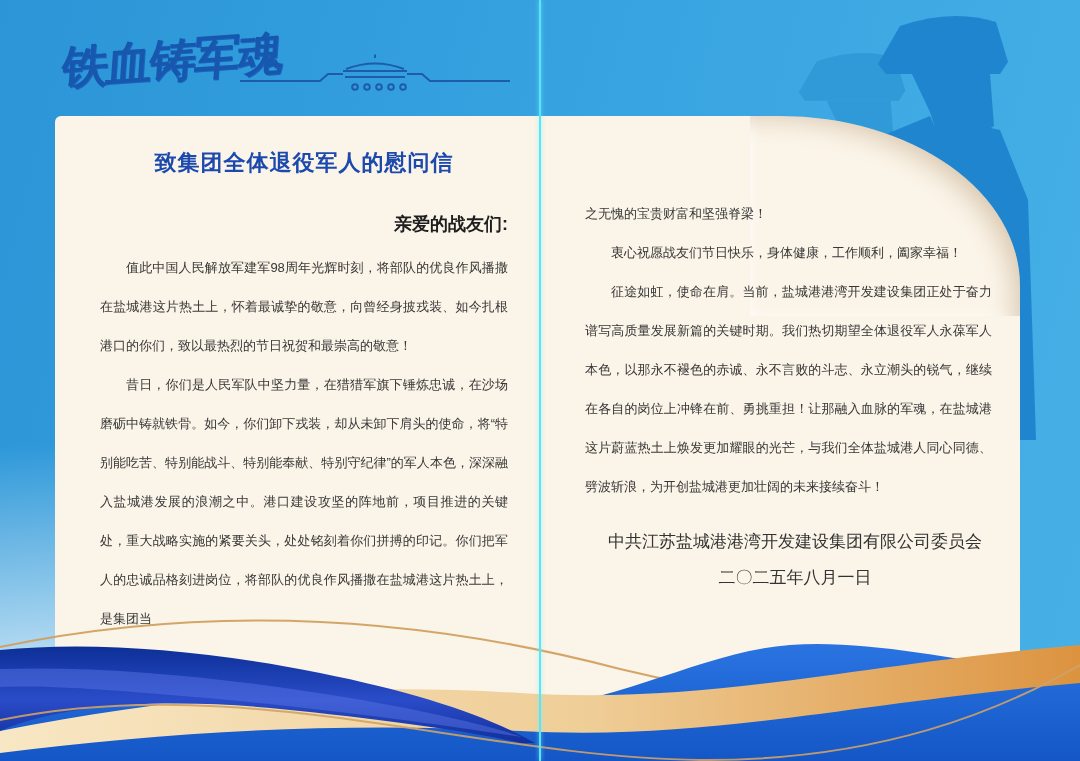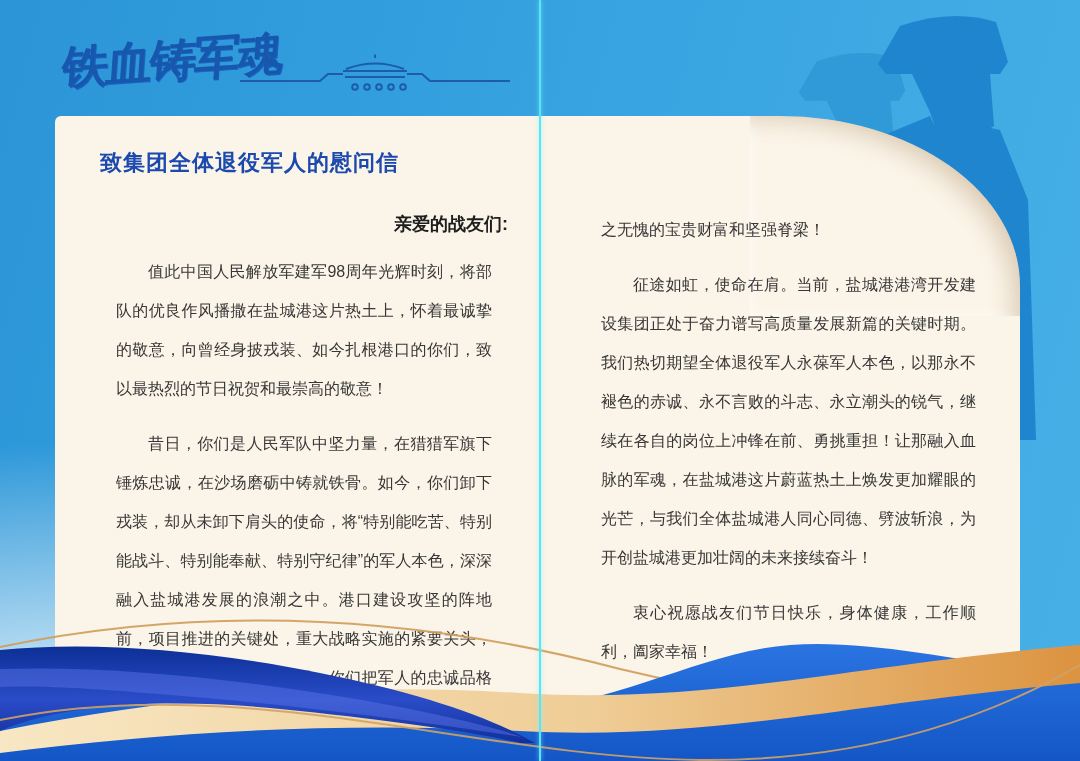--- a/index.html
+++ b/index.html
@@ -36,25 +36,25 @@
     border-top-right-radius:240px 170px;
     box-shadow:inset -18px 14px 26px -14px rgba(140,100,50,.32),
                inset 10px -8px 14px -10px rgba(255,255,255,.85);
   }
 
   
   .page{position:absolute;z-index:10;color:#373737;}
   .page-left{left:100px;top:148px;width:408px;}
   .page-right{left:585px;top:194px;width:407px;}
   .letter-title{
-    margin:0 0 34px;
+    margin:0 0 34px;text-align:center;
     font-size:22px;font-weight:bold;color:#1b49ae;letter-spacing:1px;
   }
   .salutation{font-size:18px;font-weight:bold;color:#1e1e1e;margin:0 0 12px;text-align:right;}
-  .body-p{font-size:16px;line-height:39px;text-align:justify;margin:16px;text-indent:2em;}
+  .body-p{font-size:13px;line-height:39px;text-align:justify;margin:0;text-indent:2em;}
   .body-p.no-indent{text-indent:0;}
   .sign-block{margin:18px 10px 0 auto;width:fit-content;text-align:center;font-size:17px;line-height:36px;color:#333;}
 
   
   .waves{position:absolute;left:0;bottom:0;z-index:20;display:block;}
 </style>
 </head>
 <body>
 
 <div class="stage">
@@ -97,22 +97,22 @@
 
   <div class="page page-left">
     <h1 class="letter-title">致集团全体退役军人的慰问信</h1>
     <p class="salutation">亲爱的战友们:</p>
     <p class="body-p">值此中国人民解放军建军98周年光辉时刻，将部队的优良作风播撒在盐城港这片热土上，怀着最诚挚的敬意，向曾经身披戎装、如今扎根港口的你们，致以最热烈的节日祝贺和最崇高的敬意！</p>
     <p class="body-p">昔日，你们是人民军队中坚力量，在猎猎军旗下锤炼忠诚，在沙场磨砺中铸就铁骨。如今，你们卸下戎装，却从未卸下肩头的使命，将“特别能吃苦、特别能战斗、特别能奉献、特别守纪律”的军人本色，深深融入盐城港发展的浪潮之中。港口建设攻坚的阵地前，项目推进的关键处，重大战略实施的紧要关头，处处铭刻着你们拼搏的印记。你们把军人的忠诚品格刻进岗位，将部队的优良作风播撒在盐城港这片热土上，是集团当</p>
   </div>
 
   <div class="page page-right">
     <p class="body-p no-indent">之无愧的宝贵财富和坚强脊梁！</p>
+    <p class="body-p">衷心祝愿战友们节日快乐，身体健康，工作顺利，阖家幸福！</p>
     <p class="body-p">征途如虹，使命在肩。当前，盐城港港湾开发建设集团正处于奋力谱写高质量发展新篇的关键时期。我们热切期望全体退役军人永葆军人本色，以那永不褪色的赤诚、永不言败的斗志、永立潮头的锐气，继续在各自的岗位上冲锋在前、勇挑重担！让那融入血脉的军魂，在盐城港这片蔚蓝热土上焕发更加耀眼的光芒，与我们全体盐城港人同心同德、劈波斩浪，为开创盐城港更加壮阔的未来接续奋斗！</p>
-    <p class="body-p">衷心祝愿战友们节日快乐，身体健康，工作顺利，阖家幸福！</p>
     <div class="sign-block">
       <div>中共江苏盐城港港湾开发建设集团有限公司委员会</div>
       <div>二〇二五年八月一日</div>
     </div>
   </div>
 
   <svg class="waves" width="1080" height="200" viewBox="0 0 1080 200" preserveAspectRatio="none" aria-hidden="true">
     <defs>
       <linearGradient id="gBlue" x1="0" y1="0" x2="0" y2="1">
         <stop offset="0" stop-color="#2a74e2"></stop>

